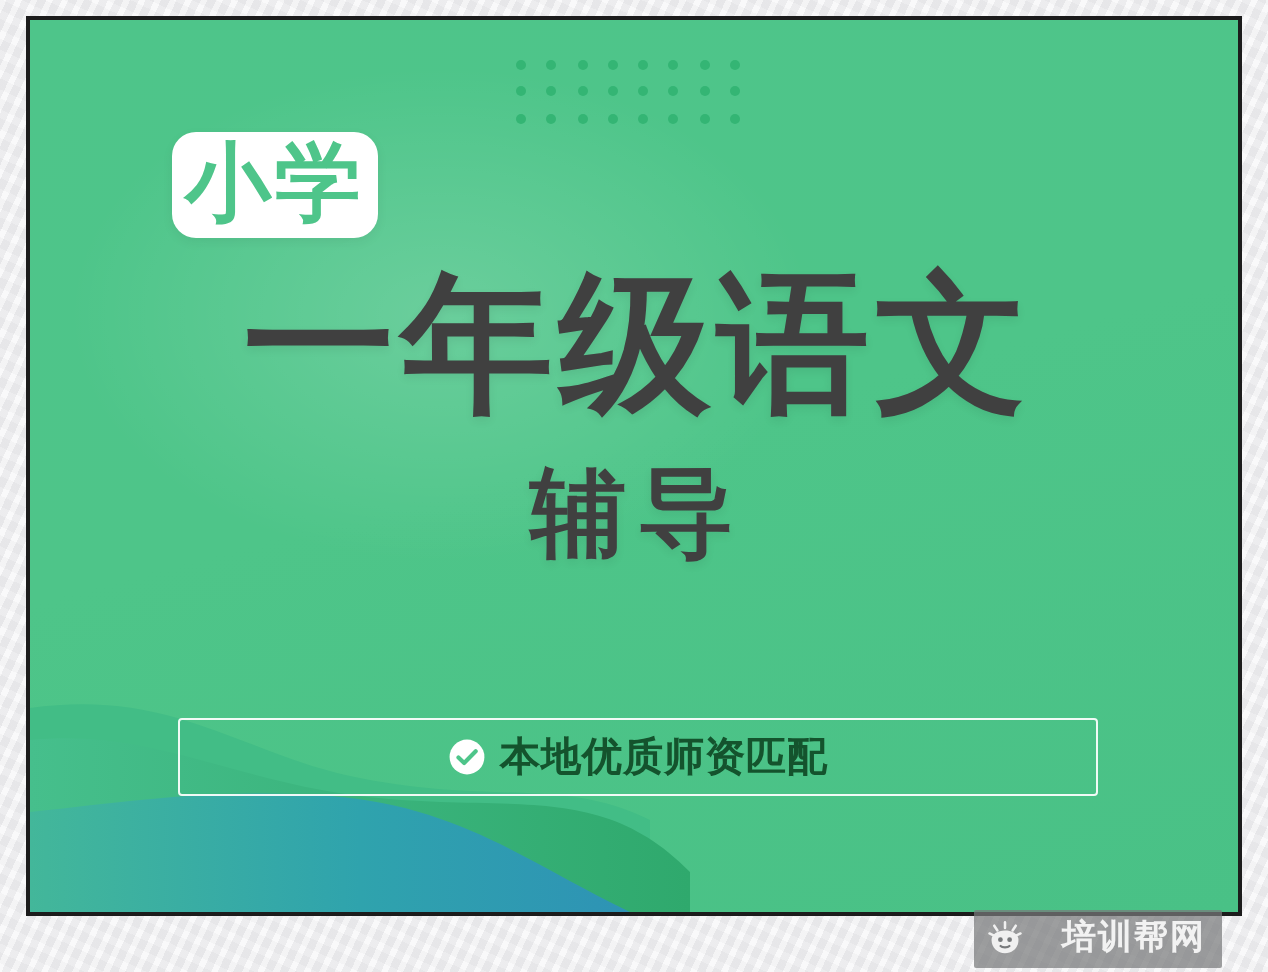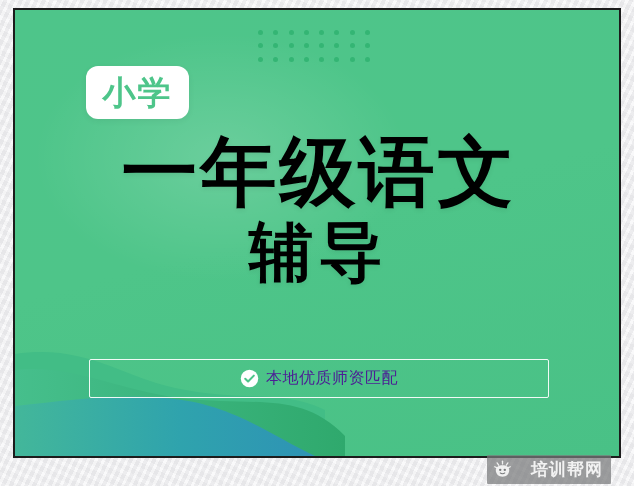--- a/index.html
+++ b/index.html
@@ -70,50 +70,50 @@
     width: 103px;
     height: 53px;
     background: #ffffff;
     border-radius: 12px;
     display: flex;
     align-items: center;
     justify-content: center;
     box-shadow: 0 2px 6px rgba(0,0,0,0.06);
   }
   .badge-text {
-    font-size: 33px;
+    font-size: 43px;
     font-weight: 700;
     color: #4ec58a;
     letter-spacing: 2px;
     line-height: 1;
     font-family: "DejaVu Sans", "Liberation Sans", sans-serif;
   }
 
   
   .headline {
     position: absolute;
     left: 0;
     top: 124px;
     width: 608px;
     text-align: center;
-    color: #000000;
+    color: #404040;
     font-weight: 700;
     line-height: 1.0;
     text-shadow: 0 2px 5px rgba(0,0,0,0.07);
   }
   .headline .line1 {
     display: block;
     font-size: 76px;
     letter-spacing: 3px;
   }
   .headline .line2 {
     display: block;
-    font-size: 64px;
+    font-size: 48px;
     letter-spacing: 6px;
-    margin-top: 10px;
+    margin-top: 23px;
   }
 
   
   .features {
     position: absolute;
     left: 74px;
     top: 349px;
     width: 460px;
     height: 39px;
     border: 1.5px solid rgba(255,255,255,0.92);
@@ -129,23 +129,23 @@
     align-items: center;
     gap: 7px;
   }
   .check-icon {
     width: 19px;
     height: 19px;
     flex: 0 0 auto;
     display: block;
   }
   .feature-label {
-    font-size: 16px;
-    font-weight: 400;
-    color: #4c1d95;
+    font-size: 20px;
+    font-weight: 700;
+    color: #14532d;
     letter-spacing: 0.5px;
     white-space: nowrap;
   }
 
   
   .waves {
     position: absolute;
     left: 0;
     bottom: 0;
     width: 608px;

